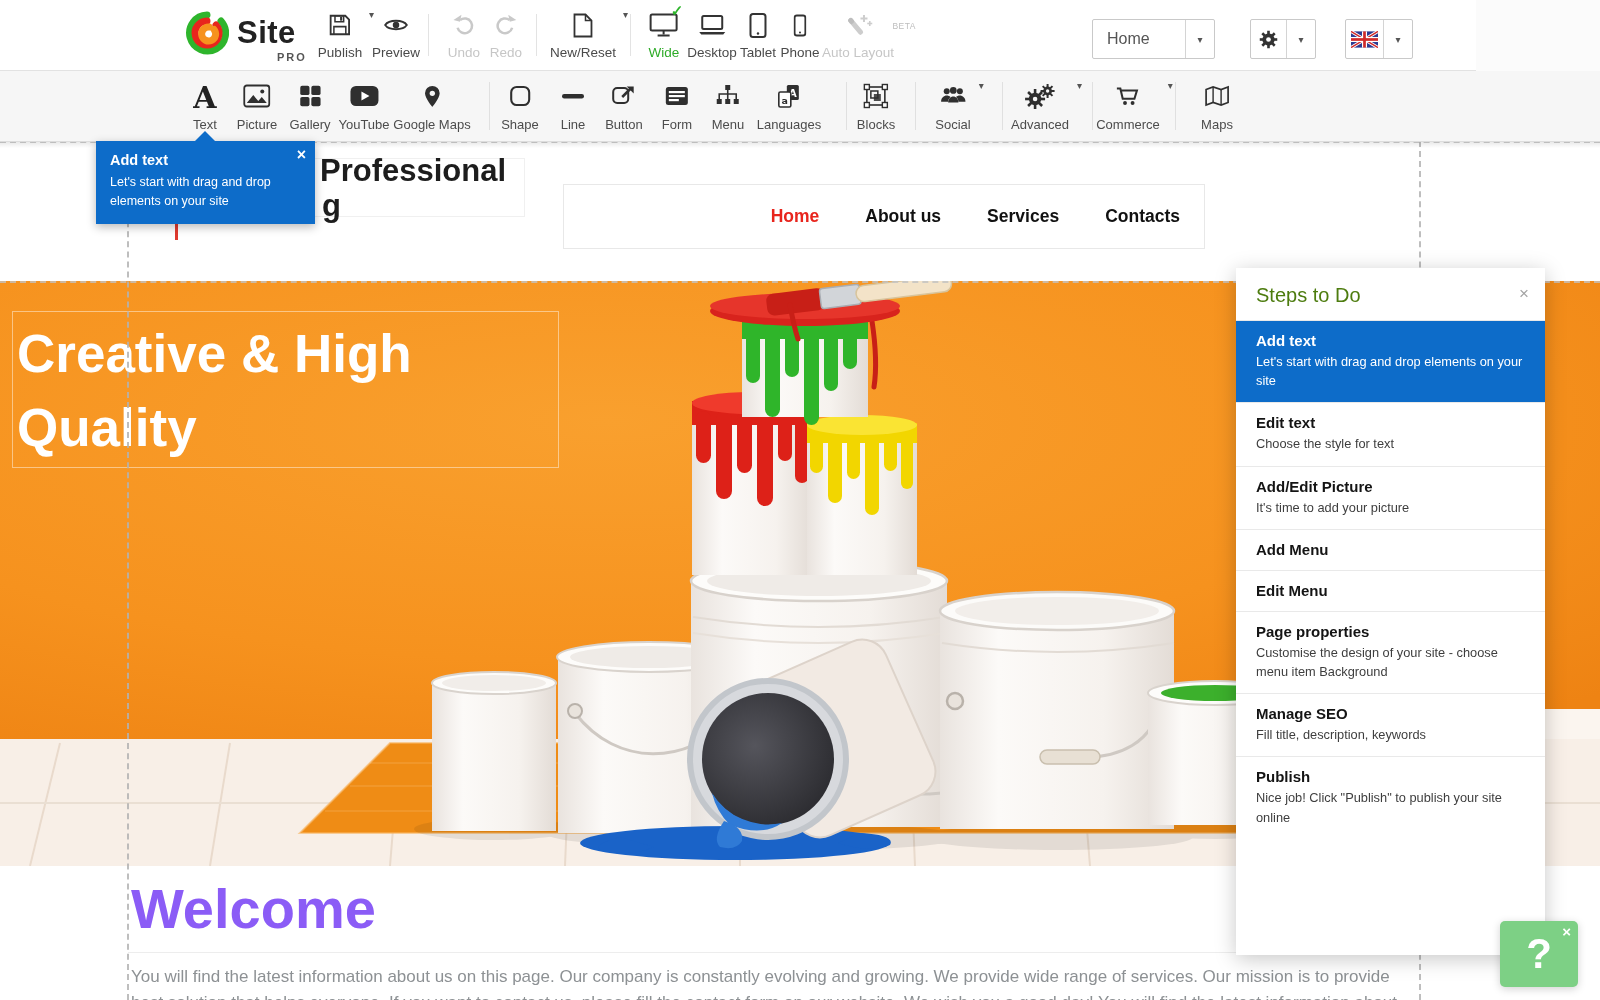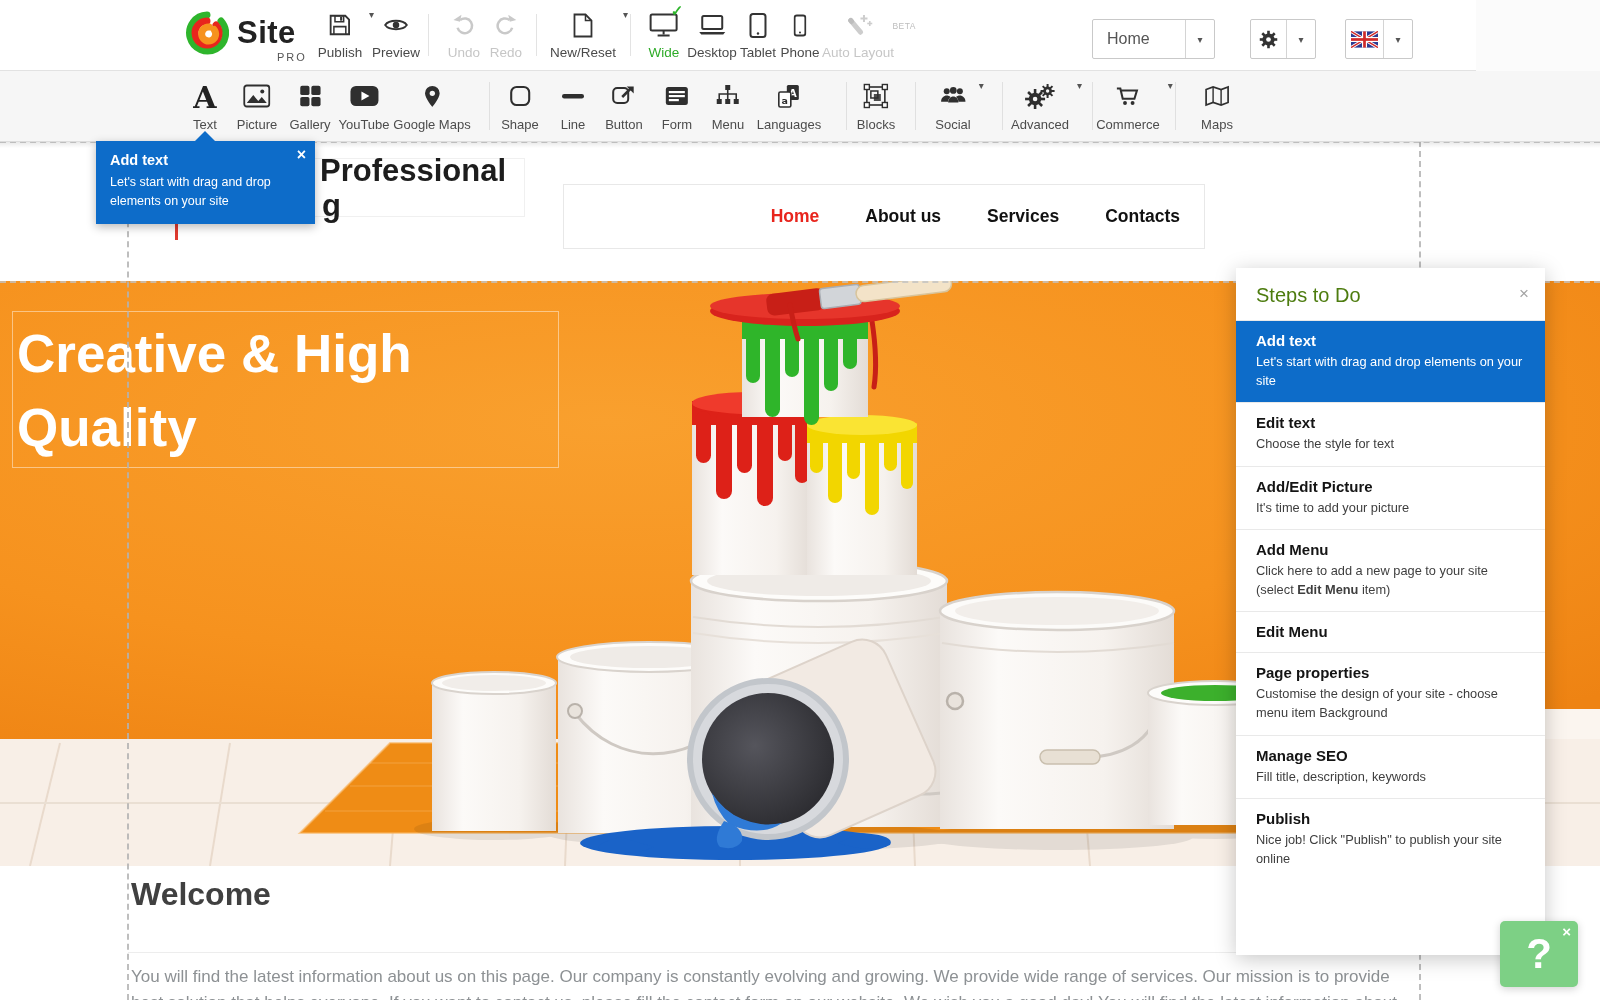--- a/index.html
+++ b/index.html
@@ -4,21 +4,21 @@
 <style>
   html,body{margin:0;padding:0;}
   body{width:1600px;height:1000px;position:relative;overflow:hidden;
        font-family:"Liberation Sans", sans-serif;background:#fbfbfb;}
 
   
   .toolbar-top{position:absolute;left:0;top:0;width:1476px;height:70px;background:#fff;
                border-bottom:1px solid #e2e2e2;z-index:30;}
   .brand{position:absolute;left:185px;top:11px;display:flex;align-items:center;}
   .brand-name{font-size:31px;font-weight:bold;color:#222;margin-left:8px;letter-spacing:.5px;}
-  .brand-sub{position:absolute;left:92px;top:40px;font-size:11px;font-weight:normal;color:#555;letter-spacing:2px;}
+  .brand-sub{position:absolute;left:92px;top:40px;font-size:11px;font-weight:bold;color:#555;letter-spacing:2px;}
   .t1{position:absolute;top:11px;transform:translateX(-50%);text-align:center;cursor:default;}
   .t1 .ic{height:32px;display:flex;align-items:center;justify-content:center;position:relative;}
   .t1 .lab{font-size:13.5px;margin-top:2px;color:#4a4a4a;white-space:nowrap;}
   .t1.dim .lab{color:#c6c6c6;}
   .t1 .mini-caret{position:absolute;top:-2px;right:-12px;font-size:10px;color:#555;}
   .t1 .check{position:absolute;top:-9px;right:-4px;color:#2eb52c;font-weight:bold;font-size:15px;}
   .t1.active .lab{color:#2eab28;}
   .beta{position:absolute;top:10px;right:-22px;font-size:8.5px;color:#bdbdbd;letter-spacing:.5px;}
   .vdiv1{position:absolute;top:14px;width:1px;height:42px;background:#e3e3e3;}
   .split-btn{position:absolute;top:19px;height:38px;background:#fff;border:1px solid #c9c9c9;
@@ -54,21 +54,21 @@
   .navlink.on{color:#e8251d;}
 
   .hero{position:absolute;left:0;top:140px;width:1600px;height:739px;overflow:hidden;}
   .hero-title{position:absolute;left:17px;top:36px;width:540px;font-size:53px;line-height:74px;
               font-weight:bold;color:#fff;z-index:5;}
   .hero-title-box{position:absolute;left:12px;top:30px;width:545px;height:155px;
               border:1px solid rgba(255,255,255,.45);z-index:4;}
 
   .welcome{position:absolute;left:0;top:725px;width:1600px;height:134px;background:#fff;}
   .welcome-line{position:absolute;left:128px;top:86px;width:1292px;height:0;border-top:1px solid #ededed;}
-  .welcome-title{position:absolute;left:131px;top:10px;font-size:32px;font-weight:bold;color:#404040;}
+  .welcome-title{position:absolute;left:131px;top:10px;font-size:56px;font-weight:bold;color:#8b5cf6;}
   .welcome-par{position:absolute;left:131px;top:98px;width:1285px;font-size:17px;line-height:26px;color:#8d9194;}
 
   
   .tooltip{position:absolute;left:96px;top:141px;width:219px;min-height:75px;background:#0d6cc9;color:#fff;
            z-index:35;padding:11px 14px 13px 14px;box-sizing:border-box;box-shadow:0 3px 9px rgba(0,0,0,.28);}
   .tooltip:before{content:"";position:absolute;left:99px;top:-10px;border-left:10px solid transparent;
            border-right:10px solid transparent;border-bottom:10px solid #0d6cc9;}
   .tooltip-title{font-size:14.5px;font-weight:bold;margin-bottom:5px;}
   .tooltip-body{font-size:12.5px;line-height:1.5;}
   .tooltip-close{position:absolute;right:9px;top:5px;font-size:16px;font-weight:bold;cursor:pointer;}
@@ -734,21 +734,20 @@
     <div class="step-sub">Choose the style for text</div>
   </div>
 
   <div class="step">
     <div class="step-title">Add/Edit Picture</div>
     <div class="step-sub">It's time to add your picture</div>
   </div>
 
   <div class="step">
     <div class="step-title">Add Menu</div>
-    <div class="step-sub"><span>Click here to add a new page to your site (select </span><b>Edit Menu</b><span> item)</span></div>
   </div>
 
   <div class="step">
     <div class="step-title">Edit Menu</div>
   </div>
 
   <div class="step">
     <div class="step-title">Page properties</div>
     <div class="step-sub">Customise the design of your site - choose menu item Background</div>
   </div>

